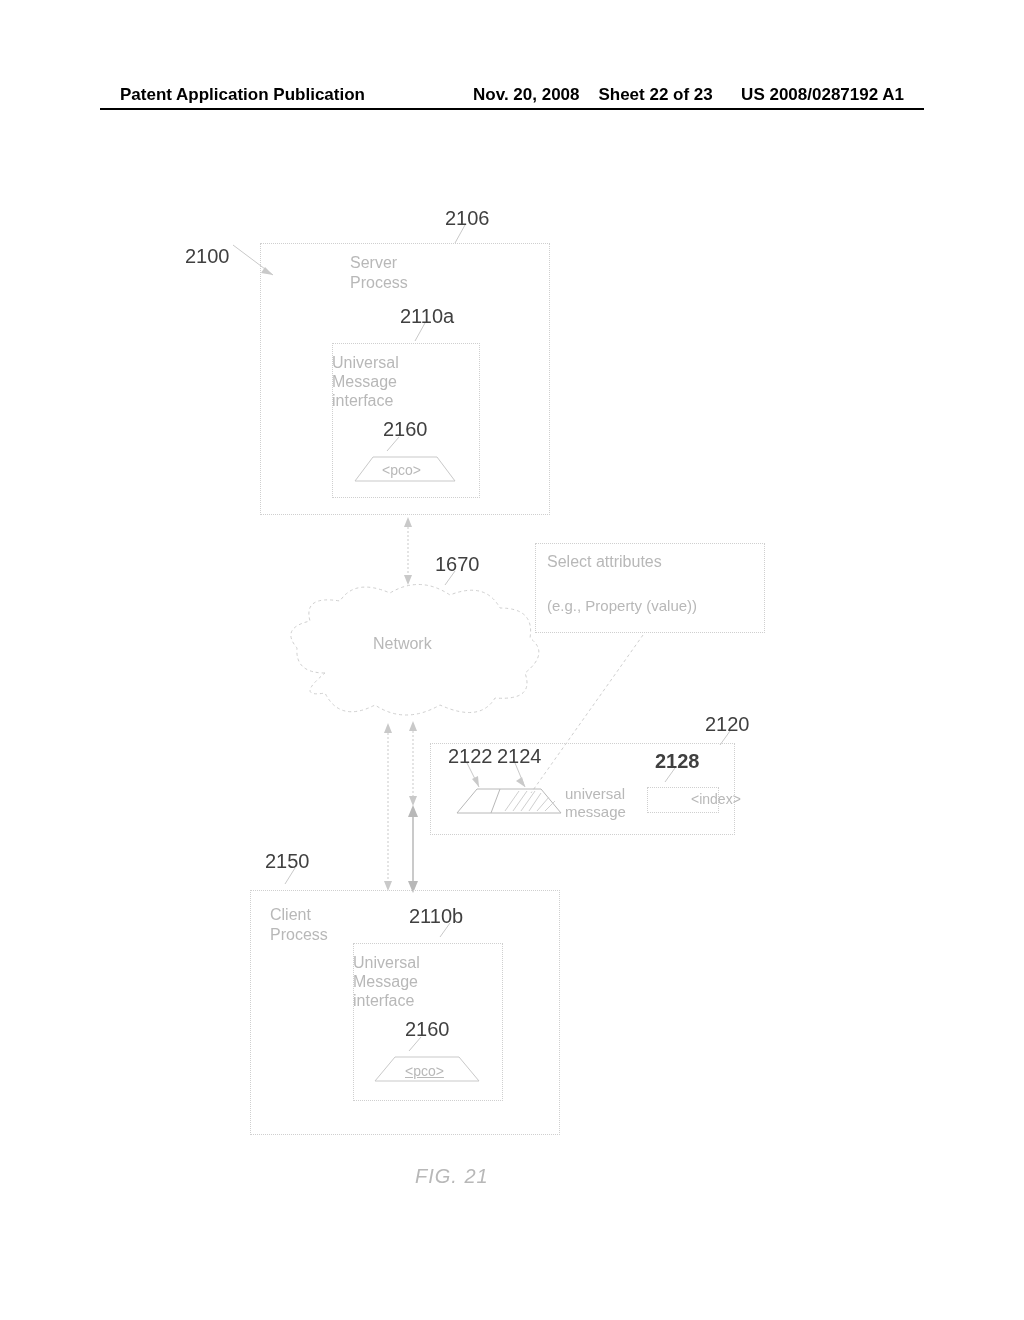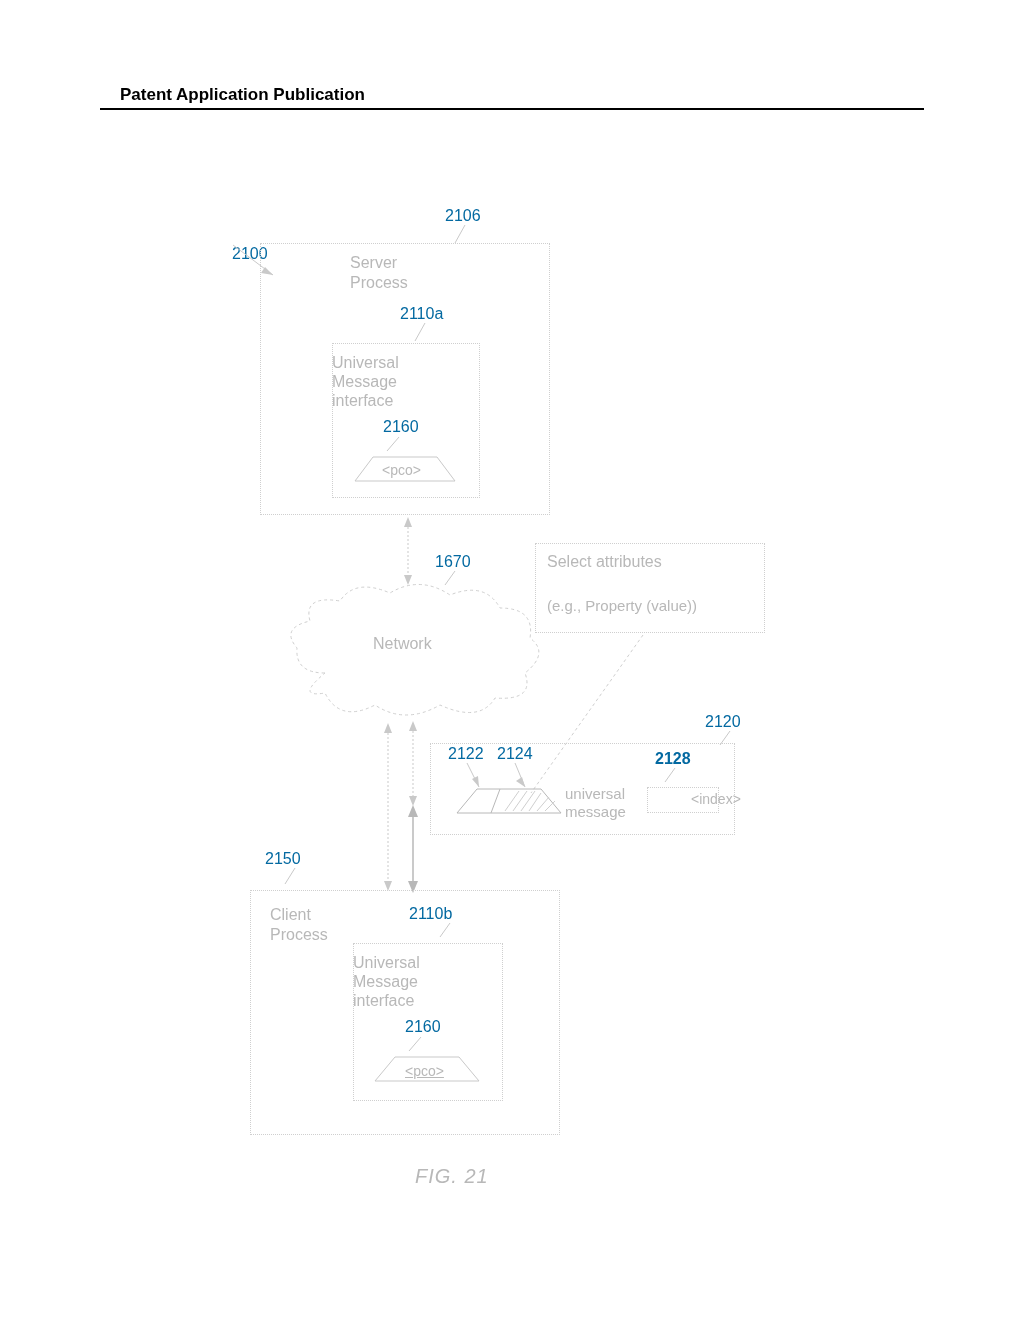--- a/index.html
+++ b/index.html
@@ -34,21 +34,21 @@
   }
 
   .diagram {
     position: absolute;
     top: 165px;
     left: 125px;
     width: 760px;
     height: 1040px;
   }
   .label { position: absolute; font-size: 16px; color: #b8b8b8; }
-  .ref   { position: absolute; font-size: 16px; color: #0369a1; }
+  .ref   { position: absolute; font-size: 20px; color: #404040; }
   .box {
     position: absolute;
     border: 1px dotted #cfcfcf;
     background: transparent;
   }
   .center-text { }
   svg.abs { position: absolute; overflow: visible; }
 
   
   .trap {
@@ -62,26 +62,33 @@
     color: #b8b8b8;
     letter-spacing: 1px;
     font-style: italic;
   }
 </style>
 </head>
 <body>
 
 <div class="header">
   <span class="header-left">Patent Application Publication</span>
+  <span class="header-right">
+    <span>Nov. 20, 2008</span>
+    &nbsp;&nbsp;
+    <span>Sheet 22 of 23</span>
+    &nbsp;&nbsp;&nbsp;&nbsp;
+    <span>US 2008/0287192 A1</span>
+  </span>
 </div>
 <div class="header-rule"></div>
 
 <div class="diagram">
 
-  <span class="ref" style="left:60px; top:80px;margin-left:47px;">2100</span>
+  <span class="ref" style="left:60px; top:80px;">2100</span>
   <svg class="abs" style="left:108px; top:80px;" width="50" height="40">
     <line x1="0" y1="0" x2="40" y2="30" stroke="#c9c9c9" stroke-width="1"></line>
     <polygon points="40,30 32,22 28,28" fill="#c9c9c9"></polygon>
   </svg>
 
   <span class="ref" style="left:320px; top:42px;">2106</span>
   <svg class="abs" style="left:330px; top:60px;" width="20" height="20">
     <line x1="10" y1="0" x2="0" y2="18" stroke="#c9c9c9" stroke-width="1"></line>
   </svg>
 

